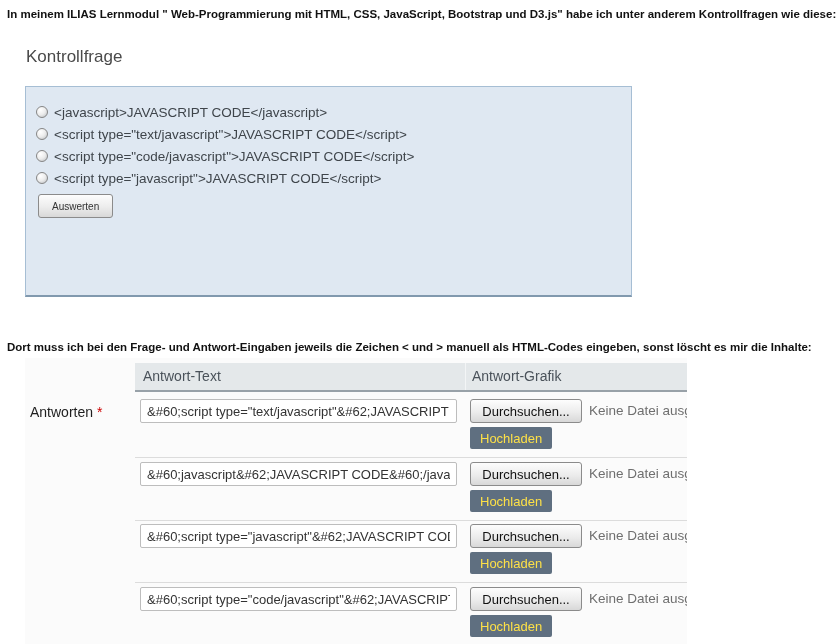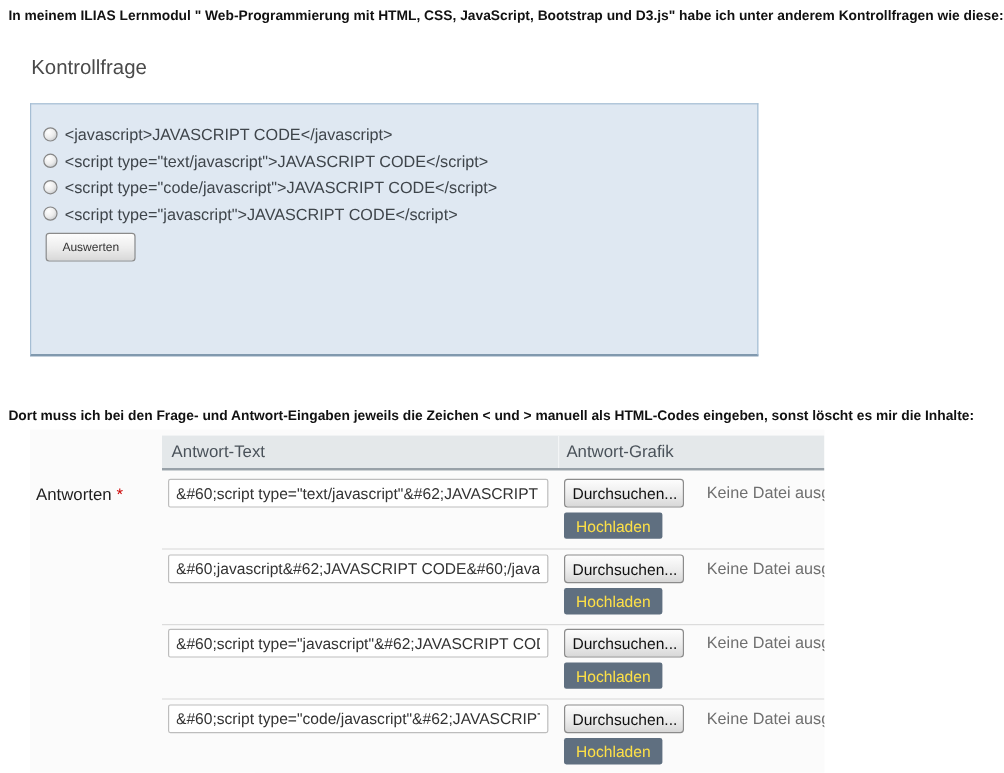--- a/index.html
+++ b/index.html
@@ -80,21 +80,21 @@
   .th1{left:8px;} .th2{left:337px;}
   .th-div{position:absolute;left:330px;top:0;bottom:0;width:1px;background:#f3f5f6;}
 
   .answer-input{
     position:absolute;left:115px;width:317px;height:24px;
     box-sizing:border-box;padding:0 6px;
     border:1px solid #bdbdbd;border-radius:2px;background:#fff;
     font-family:"Liberation Sans", sans-serif;font-size:13px;color:#333;
   }
   .browse-btn{
-    position:absolute;left:445px;width:100px;height:24px;
+    position:absolute;left:445px;width:112px;height:24px;
     font-size:13px;color:#111;
   }
   .no-file{
     position:absolute;left:564px;
     font-size:13.5px;color:#6f6f6f;white-space:nowrap;
   }
   .upload-btn{
     position:absolute;left:445px;height:22px;padding:0 10px;
     background:#5f6f80;border:none;border-radius:2px;
     font-family:"Liberation Sans", sans-serif;font-size:13px;color:#fde047;

